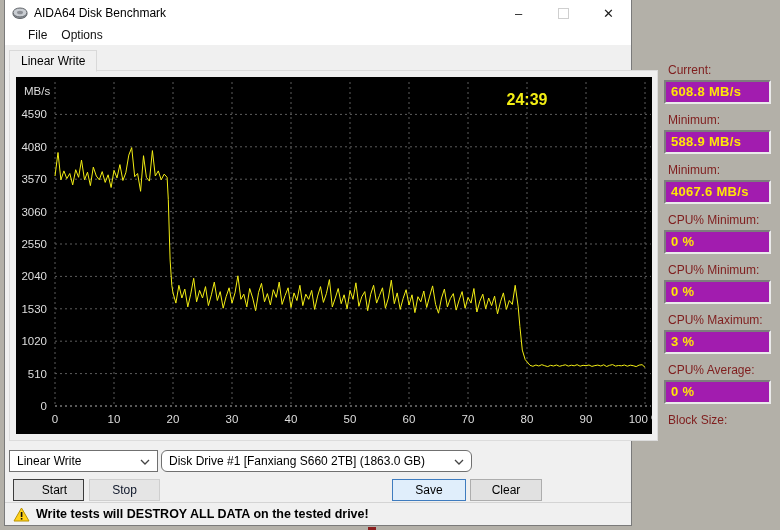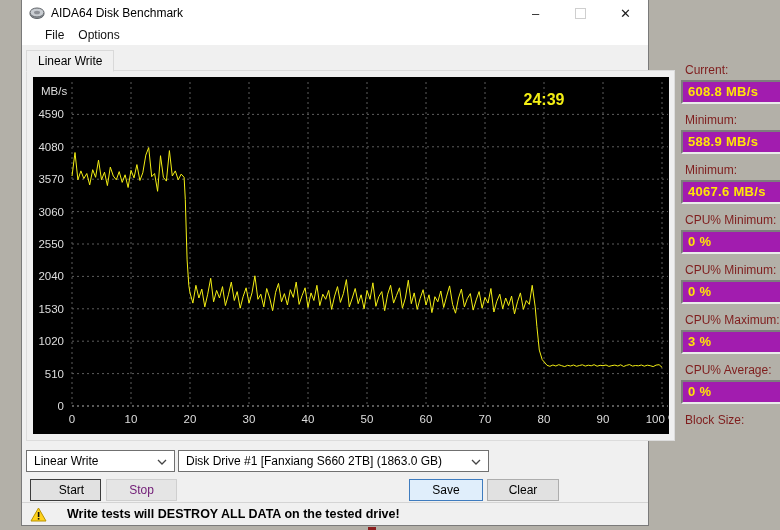--- a/index.html
+++ b/index.html
@@ -1,19 +1,19 @@
 <!DOCTYPE html>
 <html><head>
 <meta charset="utf-8">
 <style>
   html,body{margin:0;padding:0;width:780px;height:530px;overflow:hidden;
     font-family:"Liberation Sans",sans-serif;background:#a9a69e;}
   .desktop-strip{position:absolute;left:0;top:0;width:780px;height:530px;background:#b3b0a8;}
   .desktop-mark{position:absolute;background:#8a1f1f;width:8px;height:3px;left:368px;top:527px;}
-  .window{position:absolute;left:21px;top:0;width:628px;height:526px;box-sizing:border-box;
+  .window{position:absolute;left:4px;top:0;width:628px;height:526px;box-sizing:border-box;
     background:#f0f0f0;border:1px solid #7a7a7a;border-top:none;}
   
   .titlebar{height:26px;background:#ffffff;display:flex;align-items:center;}
   .app-icon{width:16px;height:16px;margin:0 6px 0 7px;flex:0 0 auto;}
   .title-text{font-size:12px;color:#000;}
   .caption-buttons{margin-left:auto;display:flex;height:26px;}
   .cap-btn{width:45px;height:26px;display:flex;align-items:center;justify-content:center;
     font-size:13px;color:#1a1a1a;}
   .cap-btn.max-box span{display:block;width:9px;height:9px;border:1px solid #cfcfcf;}
   
@@ -26,39 +26,39 @@
   .tabpage{position:absolute;left:4px;top:70px;width:649px;height:371px;box-sizing:border-box;
     border:1px solid #dcdcdc;background:#f0f0f0;z-index:2;}
   .chartbox{position:absolute;left:6px;top:6px;width:636px;height:357px;background:#000;}
   .chartbox svg{display:block;width:636px;height:357px;}
   
   .combo{position:absolute;height:22px;box-sizing:border-box;background:#fff;
     border:1px solid #707070;font-size:12px;color:#000;display:flex;align-items:center;
     padding:0 22px 0 7px;}
   .combo .chev{position:absolute;right:7px;top:8px;}
   .combo-test{left:4px;top:450px;width:149px;}
-  .combo-drive{left:156px;top:450px;width:311px;}
+  .combo-drive{left:156px;top:450px;width:311px;border-radius:6px;}
   
   .btn{position:absolute;height:22px;box-sizing:border-box;background:#e1e1e1;
     border:1px solid #adadad;font-size:12px;color:#000;text-align:center;line-height:20px;}
   .btn-start{left:8px;top:479px;width:71px;border-color:#3c3c3c;padding-left:12px;}
-  .btn-stop{left:84px;top:479px;width:71px;color:#701a75;background:#e5e5e5;border-color:#cfcfcf;}
+  .btn-stop{left:84px;top:479px;width:71px;color:#0f172a;background:#e5e5e5;border-color:#cfcfcf;}
   .btn-save{left:387px;top:479px;width:74px;background:#e0eefb;border-color:#3f7cbf;}
   .btn-clear{left:465px;top:479px;width:72px;}
   
   .stats{position:absolute;left:659px;top:63px;width:107px;display:flex;flex-direction:column;gap:9px;}
   .stat-label{font-size:12px;color:#7f1d1d;margin:0 0 3px 4px;}
   .stat-box{height:20px;box-sizing:content-box;background:#a21caf;
     border:2px solid;border-color:#7d7d7d #eaeaea #eaeaea #7d7d7d;
     color:#ffe606;font-size:13px;font-weight:bold;line-height:20px;padding-left:5px;
     letter-spacing:.3px;}
   
   .statusbar{position:absolute;left:0;bottom:0;width:100%;height:23px;box-sizing:border-box;
     background:#f0f0f0;border-top:1px solid #d4d4d4;display:flex;align-items:center;
-    padding-left:8px;gap:20px;}
+    padding-left:8px;gap:6px;}
   .status-text{font-size:12.5px;font-weight:bold;color:#000;}
 </style>
 </head>
 <body>
 
 <div class="desktop-strip"></div>
 <div class="desktop-mark"></div>
 
 <div class="window">
 

